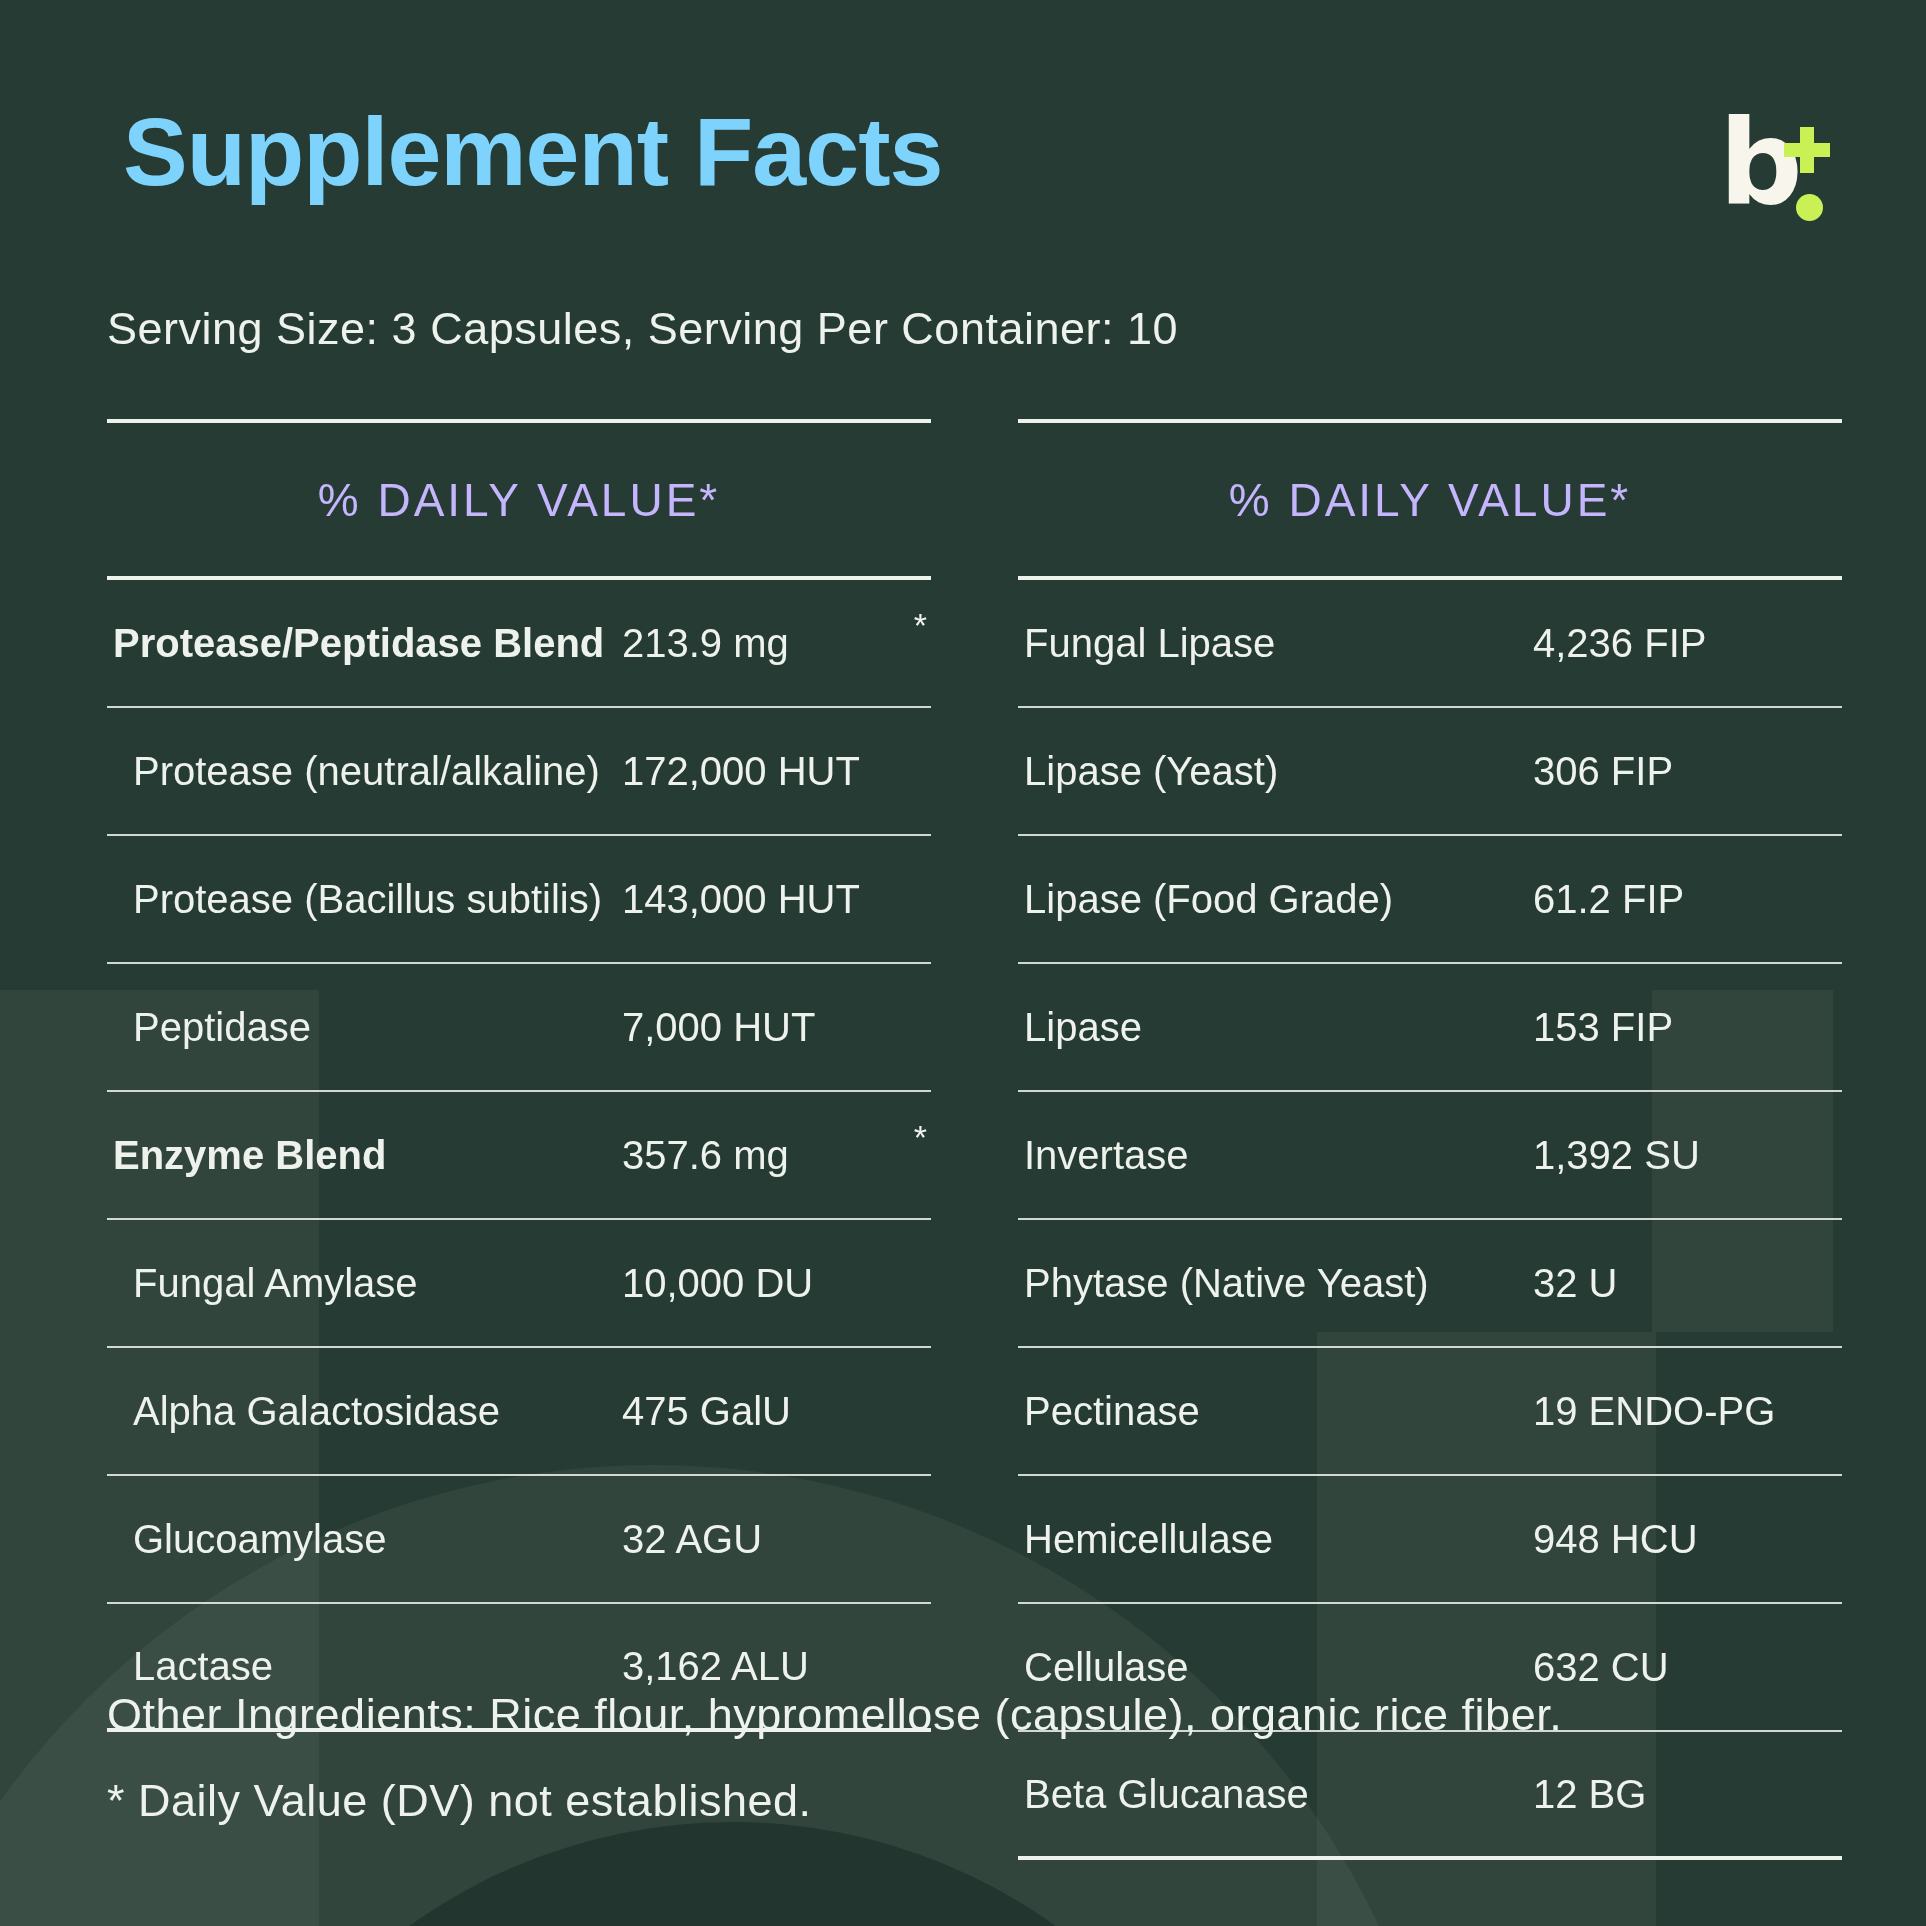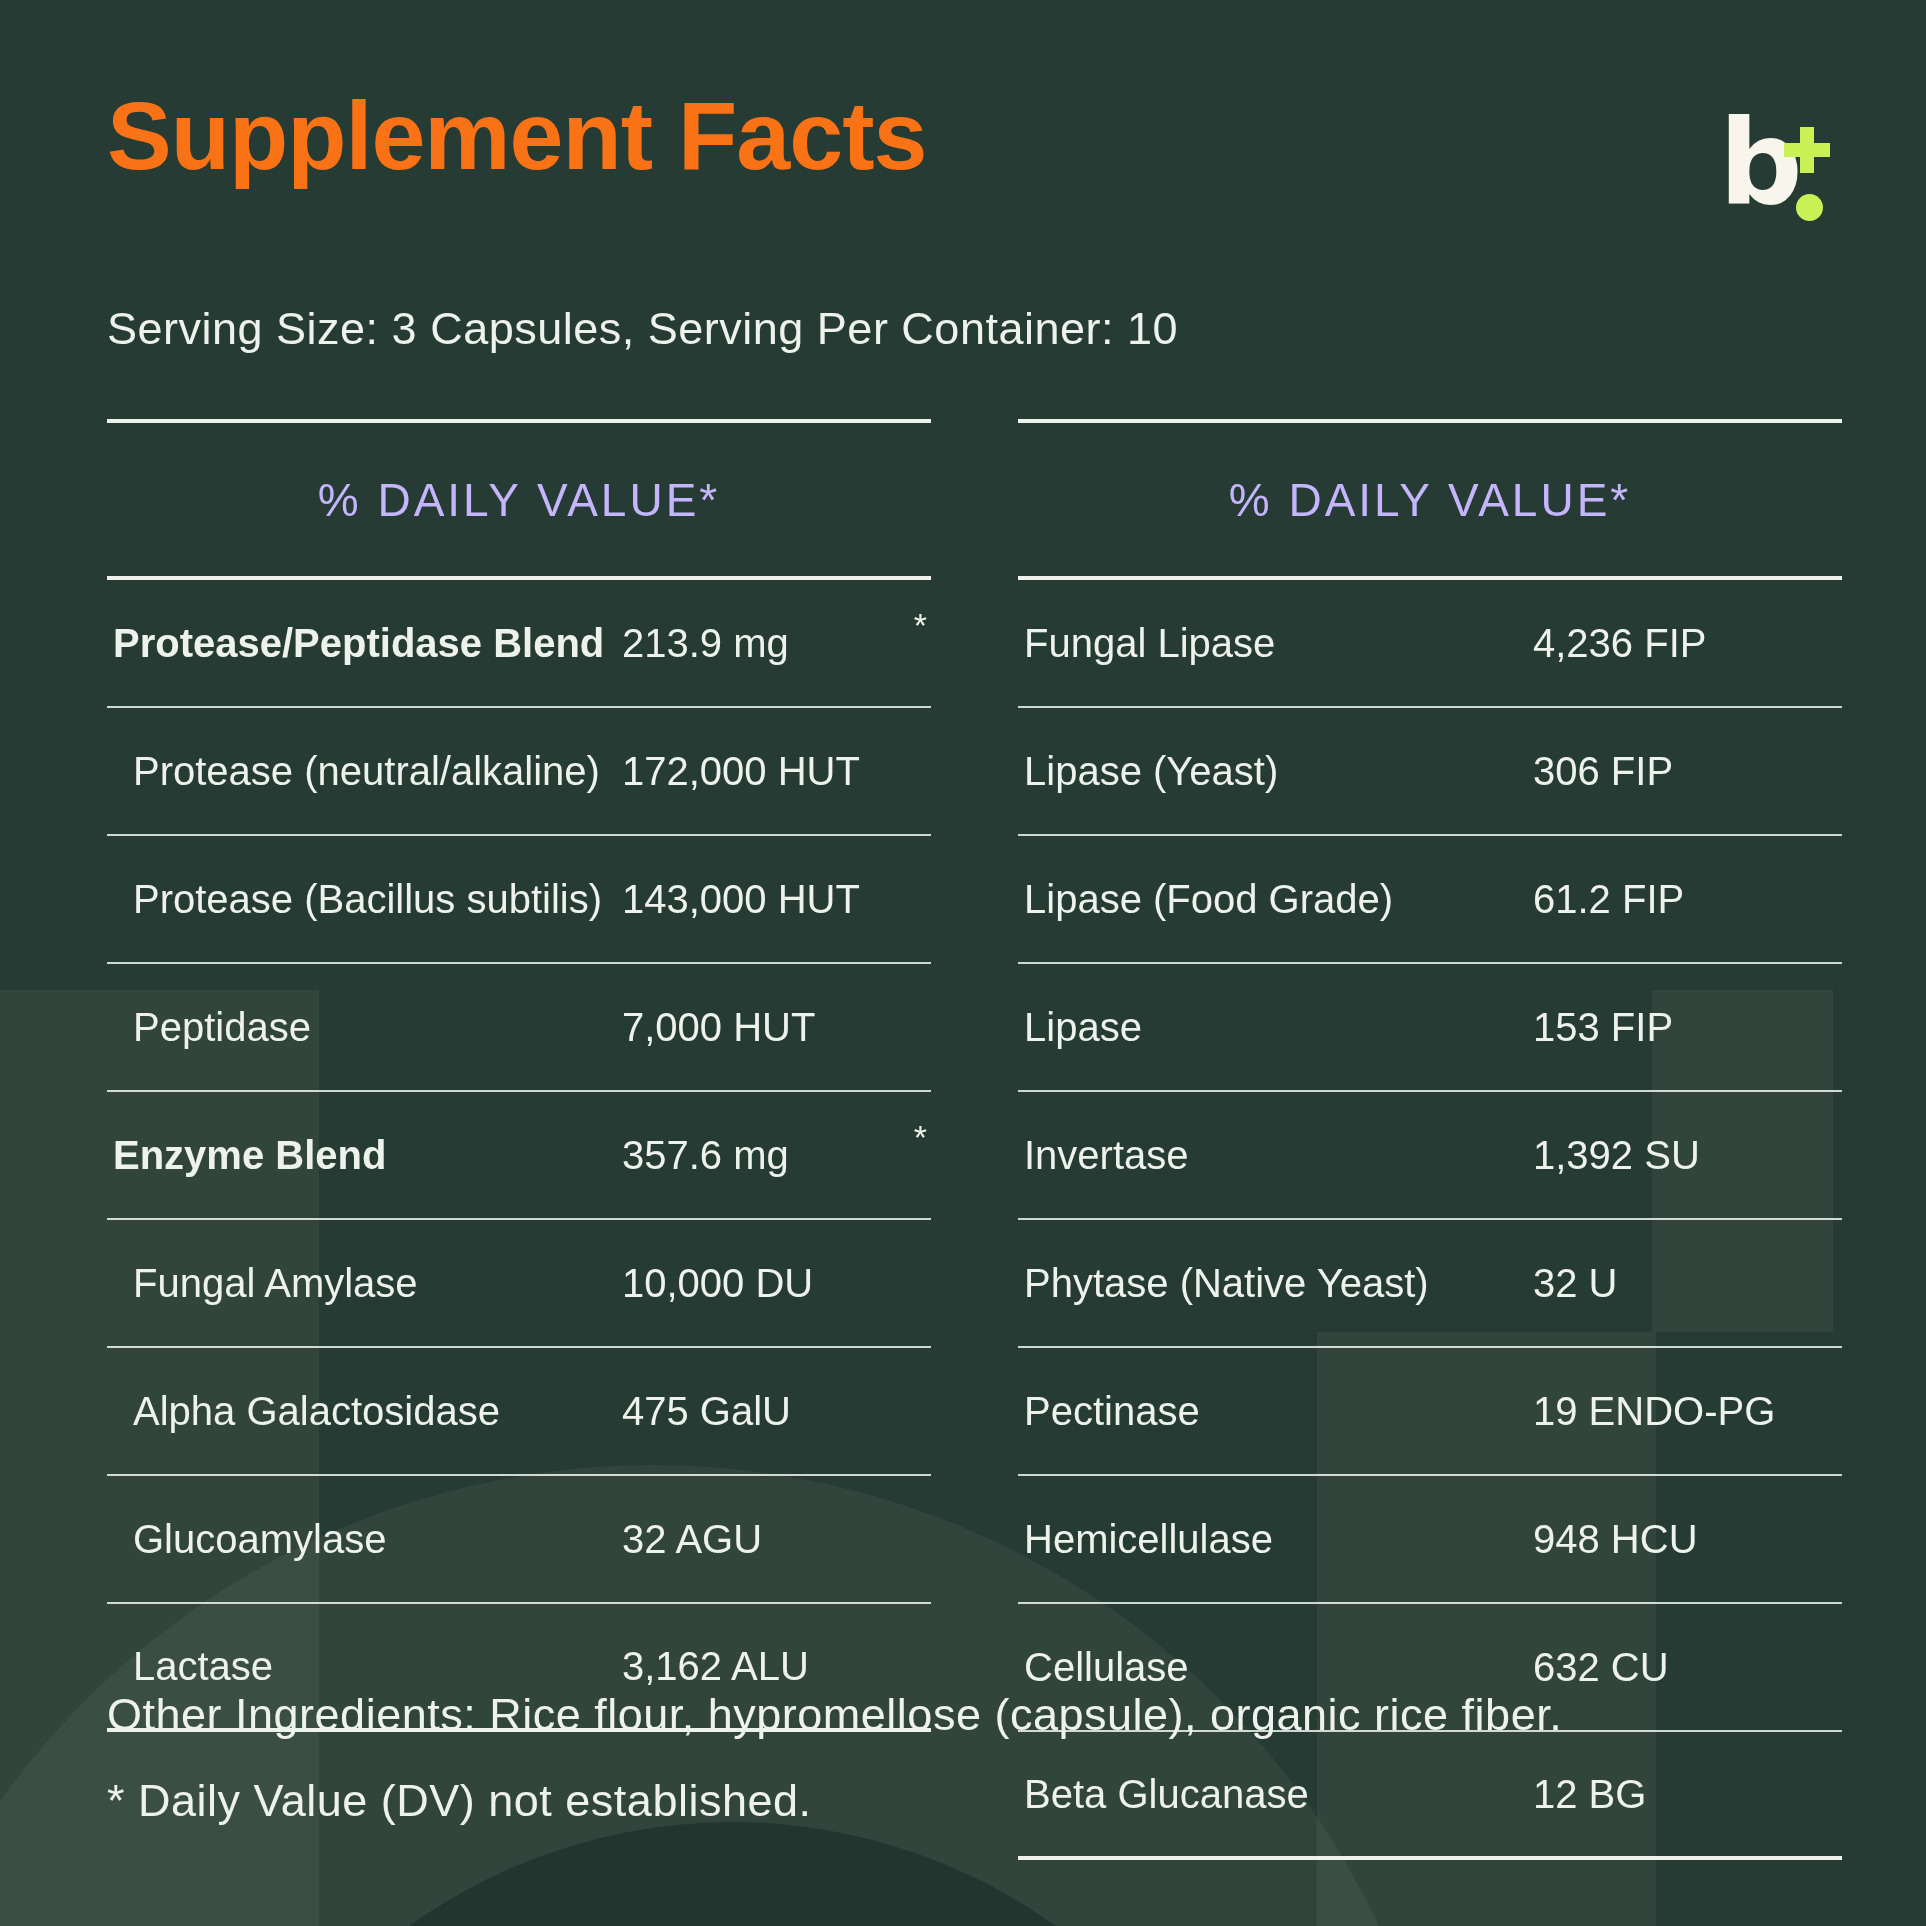--- a/index.html
+++ b/index.html
@@ -16,21 +16,21 @@
   .decor{position:absolute;pointer-events:none;}
   .d-band{left:0;top:990px;width:319px;height:937px;background:rgba(255,255,255,0.05);}
   .d-circle{left:-149px;top:1465px;width:1604px;height:1604px;border-radius:50%;background:rgba(255,255,255,0.05);}
   .d-rect-a{left:1652px;top:990px;width:181px;height:342px;background:rgba(255,255,255,0.05);}
   .d-rect-b{left:1317px;top:1332px;width:339px;height:595px;background:rgba(255,255,255,0.05);}
   .d-dome{left:178px;top:1822px;width:1109px;height:1109px;border-radius:50%;background:#22352e;}
   
   .title{
     position:absolute;left:107px;top:83px;
     font-size:97px;font-weight:600;line-height:1.1;
-    color:#f97316;letter-spacing:-1px;margin:0;
+    color:#7dd3fc;letter-spacing:-1px;margin:16px;
   }
   .logo{position:absolute;left:1719px;top:111px;width:119px;height:115px;}
   .logo-b{
     position:absolute;left:0;top:-8px;
     font-family:"DejaVu Sans",sans-serif;
     font-size:117px;line-height:1.05;font-weight:700;color:#f7f5ec;
   }
   .logo-plus{position:absolute;left:65px;top:16px;width:46px;height:46px;}
   .logo-plus::before{content:"";position:absolute;left:0;top:16px;width:46px;height:14px;background:#c9f155;}
   .logo-plus::after{content:"";position:absolute;left:16px;top:0;width:14px;height:46px;background:#c9f155;}

